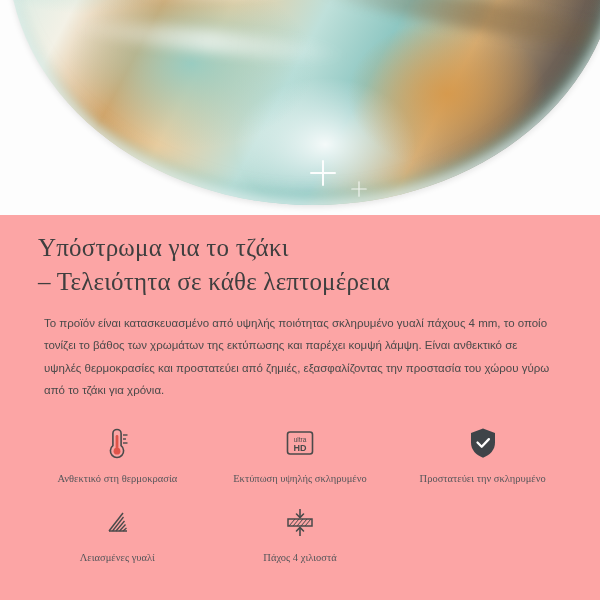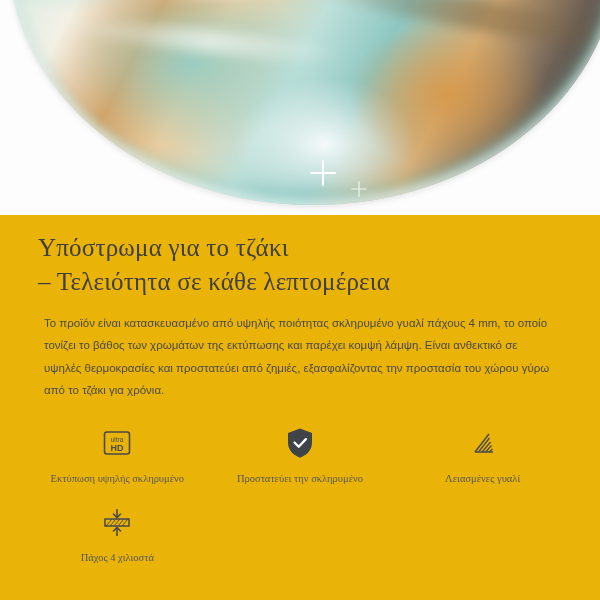--- a/index.html
+++ b/index.html
@@ -10,21 +10,21 @@
     width: 600px;
     height: 600px;
     background: #ffffff;
     font-family: "Liberation Sans", sans-serif;
     overflow: hidden;
   }
   .page {
     position: relative;
     width: 600px;
     height: 600px;
-    background: #eab308;
+    background: #fca5a5;
     overflow: hidden;
   }
 
   
   .hero {
     position: relative;
     width: 600px;
     height: 215px;
     overflow: hidden;
     background: #ffffff;
@@ -197,20 +197,33 @@
   <div class="content">
     <h1 class="headline">
       <span class="line">Υπόστρωμα για το τζάκι</span>
       <span class="line">– Τελειότητα σε κάθε λεπτομέρεια</span>
     </h1>
     <p class="paragraph">Το προϊόν είναι κατασκευασμένο από υψηλής ποιότητας σκληρυμένο γυαλί πάχους 4 mm, το οποίο τονίζει το βάθος των χρωμάτων της εκτύπωσης και παρέχει κομψή λάμψη. Είναι ανθεκτικό σε υψηλές θερμοκρασίες και προστατεύει από ζημιές, εξασφαλίζοντας την προστασία του χώρου γύρω από το τζάκι για χρόνια.</p>
   </div>
 
   <div class="features">
 
+    <div class="feature">
+      <div class="feature-icon">
+        <svg width="42" height="42" viewBox="0 0 42 42">
+          <path d="M21 7.5c-2.3 0-4.1 1.8-4.1 4.1v12.1a6.6 6.6 0 1 0 8.2 0V11.6c0-2.3-1.8-4.1-4.1-4.1z" fill="none" stroke="#4a4a4a" stroke-width="1.6"></path>
+          <circle cx="21" cy="29.2" r="3.4" fill="#e0544a"></circle>
+          <rect x="19.6" y="13" width="2.8" height="14" rx="1.4" fill="#e0544a"></rect>
+          <line x1="27" y1="13" x2="31.5" y2="13" stroke="#4a4a4a" stroke-width="1.4"></line>
+          <line x1="27" y1="17" x2="30" y2="17" stroke="#4a4a4a" stroke-width="1.4"></line>
+          <line x1="27" y1="21" x2="31.5" y2="21" stroke="#4a4a4a" stroke-width="1.4"></line>
+        </svg>
+      </div>
+      <div class="feature-label">Ανθεκτικό στη θερμοκρασία</div>
+    </div>
 
     <div class="feature">
       <div class="feature-icon">
         <svg width="40" height="40" viewBox="0 0 40 40">
           <rect x="7.5" y="9" width="25" height="22" rx="2.5" fill="none" stroke="#4a4a4a" stroke-width="1.6"></rect>
           <text x="20" y="19" text-anchor="middle" font-family="Liberation Sans, sans-serif" font-size="6.5" fill="#4a4a4a">ultra</text>
           <text x="20" y="27.5" text-anchor="middle" font-family="Liberation Sans, sans-serif" font-size="9" font-weight="bold" fill="#4a4a4a">HD</text>
         </svg>
       </div>
       <div class="feature-label">Εκτύπωση υψηλής σκληρυμένο</div>

